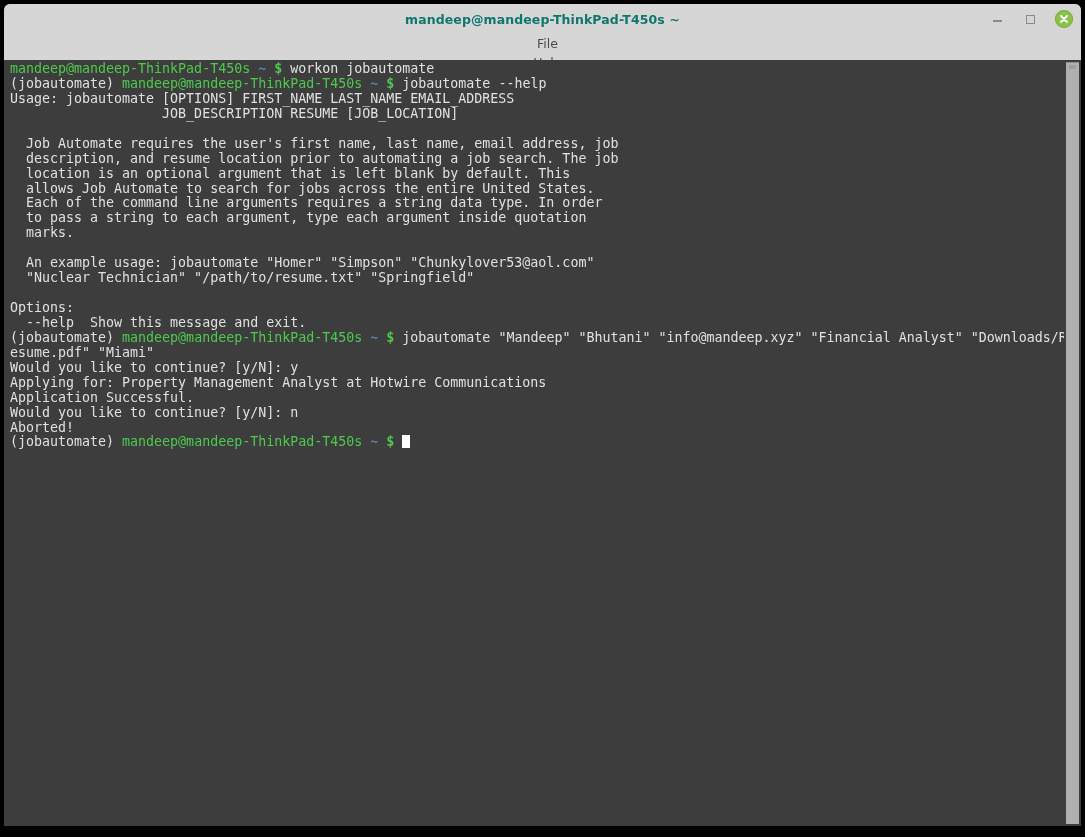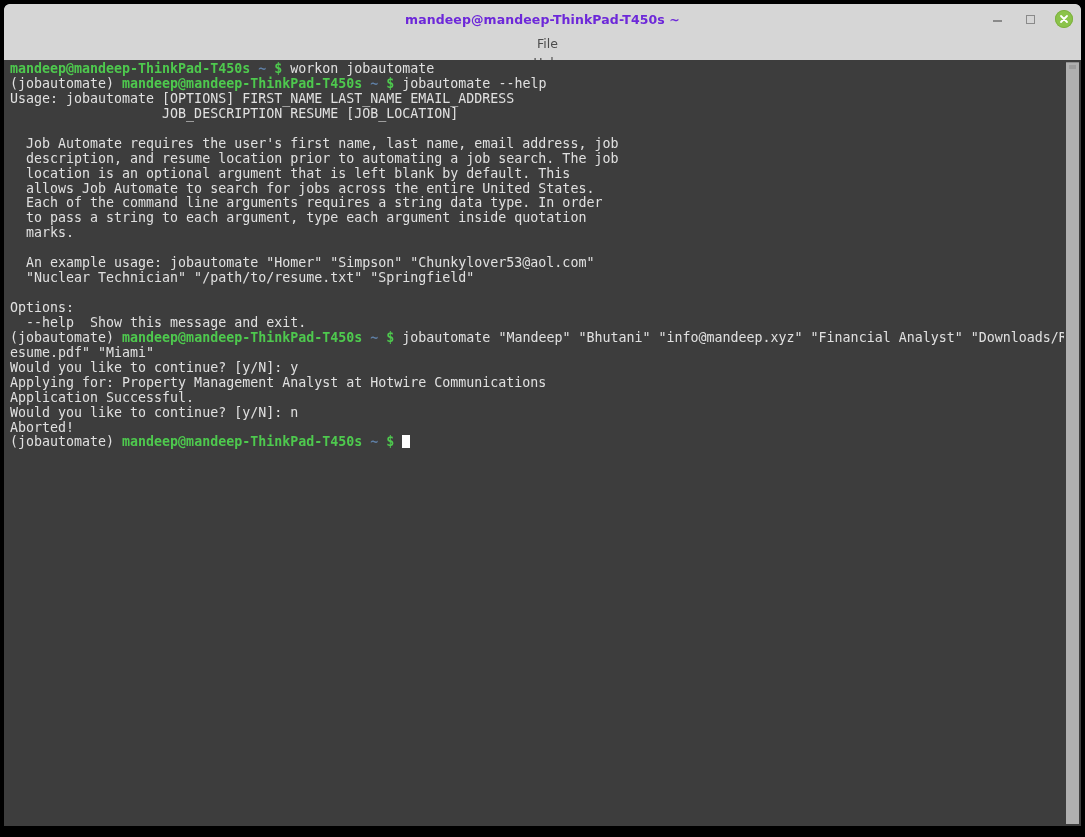--- a/index.html
+++ b/index.html
@@ -37,21 +37,21 @@
     display: flex;
     align-items: center;
     justify-content: center;
     border-top-left-radius: 6px;
     border-top-right-radius: 6px;
   }
   .title-text {
     font-family: "DejaVu Sans", sans-serif;
     font-size: 12.5px;
     font-weight: bold;
-    color: #6d28d9;
+    color: #0f766e;
     letter-spacing: 0.1px;
     white-space: pre;
   }
   .winbuttons {
     position: absolute;
     right: 8px;
     top: 0;
     height: 30px;
     display: flex;
     align-items: center;
@@ -127,21 +127,21 @@
     box-sizing: border-box;
     font-family: "DejaVu Sans Mono", monospace;
     font-size: 13.3px;
     line-height: 14.95px;
     color: #d9d9d9;
     white-space: pre;
     overflow: hidden;
     letter-spacing: 0px;
   }
   .line { height: 14.95px; white-space: pre; }
-  .c-green  { color: #4ec94e; font-weight: bold; }
+  .c-green  { color: #4ec94e; font-weight: normal; }
   .c-tilde  { color: #5f7fa5; font-weight: bold; }
   .c-dollar { color: #4ec94e; font-weight: bold; }
   .c-white  { color: #e0e0e0; }
   .cursor {
     display: inline-block;
     width: 8px;
     height: 13px;
     background: #ffffff;
     vertical-align: -2px;
   }

